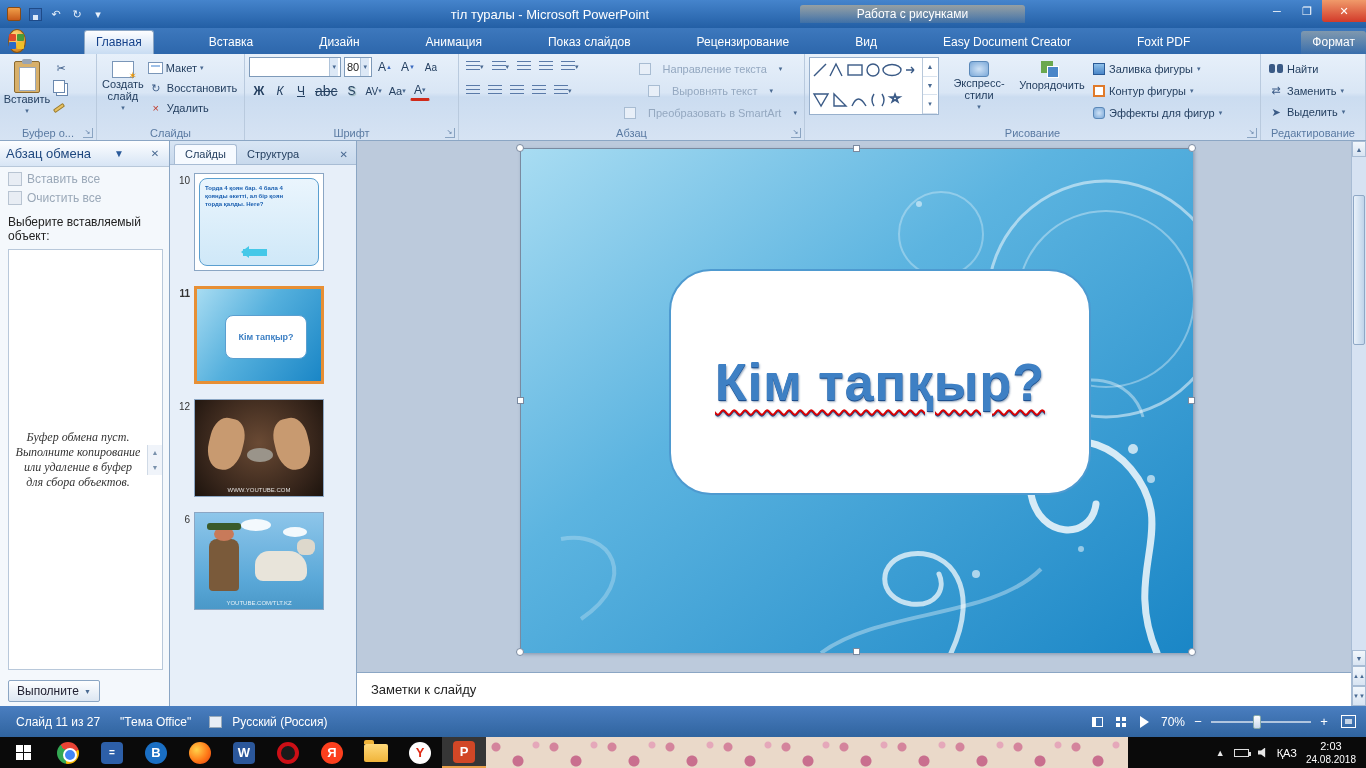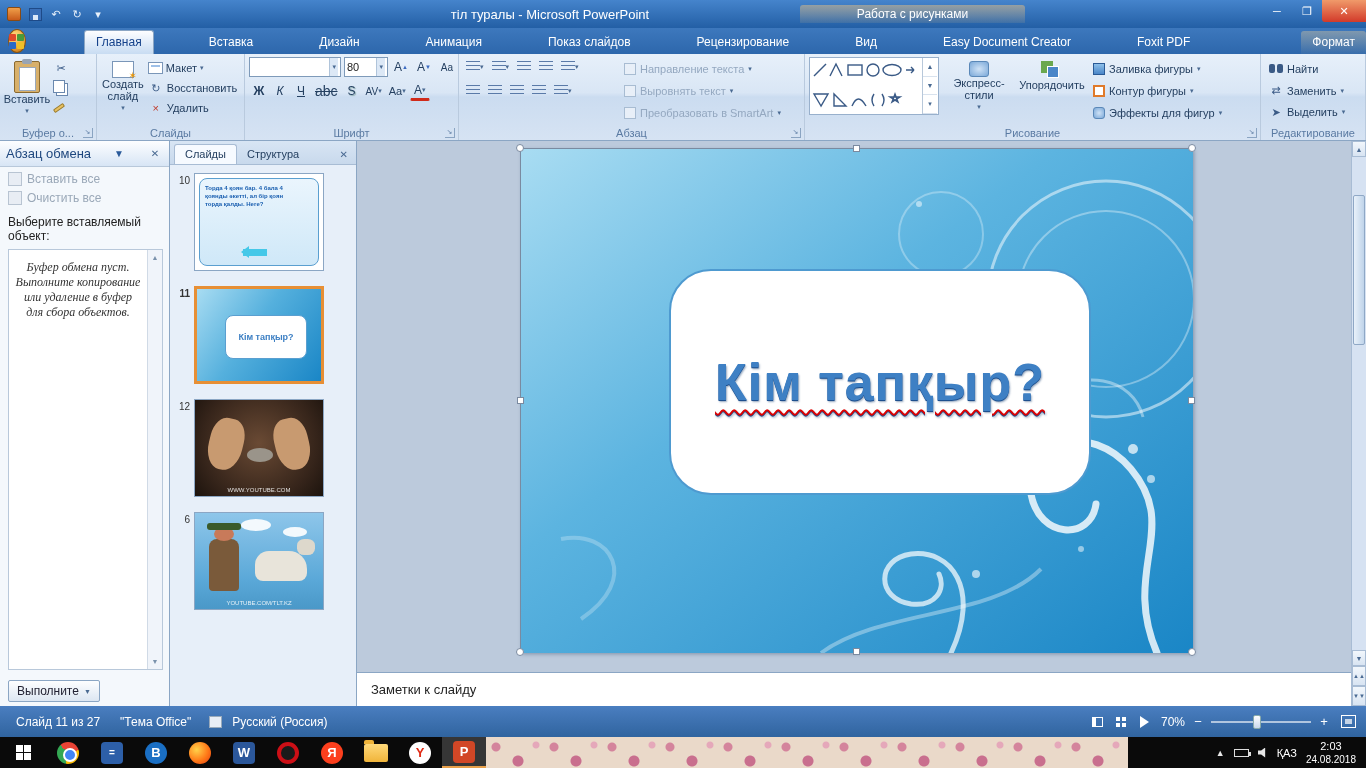--- a/index.html
+++ b/index.html
@@ -44,21 +44,21 @@
   .ic-paste::before { content:""; position:absolute; left:4px; top:5px; width:15px; height:22px; background:#fff; border:1px solid #9aa8ba; }
   .ic-paste::after { content:""; position:absolute; left:7px; top:-3px; width:10px; height:5px; background:#98a4b4; border-radius:2px; }
   .ic-copy { width:12px; height:13px; background:#fff; border:1px solid #6a88ae; box-shadow:3px 3px 0 -1px #fff, 3px 3px 0 0 #6a88ae; margin:0 3px 3px 0; }
   .ic-brush { width:12px; height:4px; background:#e8c060; border:1px solid #9a7a28; transform:rotate(-35deg); border-radius:1px; }
   .ic-newslide { width:22px; height:17px; border:1px solid #7a96b8; background:#fff; position:relative; }
   .ic-newslide::after { content:"✶"; position:absolute; right:-4px; bottom:-5px; color:#e8960a; font-size:10px; }
   .combo { background:#fff; border:1px solid #7e9ab9; height:20px; display:flex; align-items:center; font-size:11px; color:#222; padding:0 2px; }
   .combo .caret { margin-left:auto; background:#dce8f6; height:100%; display:flex; align-items:center; padding:0 2px; border-left:1px solid #b0c4da; }
   .tgl { min-width:20px; height:20px; display:flex; align-items:center; justify-content:center; font-size:12px; color:#254061; border:1px solid transparent; border-radius:2px; padding:0 2px; }
   .il { width:14px; height:12px; background:repeating-linear-gradient(to bottom,#5a7aa8 0 1.5px,transparent 1.5px 4px); }
-  .mutedbtn { display:flex; align-items:center; gap:4px; font-size:11px; color:#94a8c0; height:20px; padding:0 3px; }
+  .mutedbtn { display:flex; align-items:center; gap:12px; font-size:11px; color:#94a8c0; height:20px; padding:0 3px;justify-content:center; }
   .mutedbtn .sq { width:12px; height:12px; border:1px solid #a8bcd2; background:#e8eff8; }
   .shapesbox { width:130px; height:58px; background:#fff; border:1px solid #98b0cc; display:flex; }
   .shapescroll { width:15px; border-left:1px solid #b8c8da; display:flex; flex-direction:column; }
   .shapescroll div { flex:1; display:flex; align-items:center; justify-content:center; font-size:7px; color:#4a6a92; border-bottom:1px solid #d8e2ee; }
   .stackbtn { display:flex; align-items:center; gap:4px; font-size:11px; color:#254061; height:20px; padding:0 4px; border-radius:2px; }
   .sq-fill { width:12px; height:12px; background:linear-gradient(#8ec0ea,#4a86c8); border:1px solid #2a5a96; }
   .sq-outline { width:12px; height:12px; border:2px solid #e07a2a; background:#fff; }
   .sq-effect { width:12px; height:12px; background:radial-gradient(#cfe2f6,#7aa8d8); border:1px solid #5a88b8; border-radius:3px; }
   .ic-binoc { width:14px; height:9px; position:relative; }
   .ic-binoc::before,.ic-binoc::after { content:""; position:absolute; top:0; width:6px; height:9px; background:#3a5a86; border-radius:2px; }
@@ -67,21 +67,21 @@
   
   .work { flex:1; display:flex; min-height:0; }
 
   
   .pane { width:170px; background:#f4f8fc; border-right:1px solid #8ba6c4; display:flex; flex-direction:column; flex:none; }
   .pane-hd { height:26px; background:linear-gradient(#fdfeff,#d7e5f5); border-bottom:1px solid #b8c8da; display:flex; align-items:center; padding:0 6px; color:#1e477e; font-size:13px; }
   .pane-hd .hdb { margin-left:auto; font-size:10px; color:#4a6a92; width:16px; text-align:center; }
   .pane-btn { display:flex; align-items:center; gap:5px; margin:5px 8px 0; font-size:12px; color:#9aa8b8; }
   .pane-btn .bic { width:14px; height:14px; border:1px solid #b8c4d2; background:#e8edf4; }
   .pane-prompt { margin:10px 8px 4px; font-size:12px; color:#222; }
-  .pane-box { flex:1; margin:2px 6px 6px 8px; border:1px solid #b8c8da; background:#fff; display:flex; }
+  .pane-box { flex:1; margin:2px 6px 6px 8px; border:1px solid #b8c8da; background:#fff; display:flex;align-items:center; }
   .pane-empty { flex:1; padding:10px 6px; font-style:italic; font-size:12px; color:#333; text-align:center; font-family:"Liberation Serif", serif; }
   .pane-sb { width:15px; border-left:1px solid #d0dae6; background:#f0f4fa; display:flex; flex-direction:column; justify-content:space-between; }
   .pane-sb div { height:15px; display:flex; align-items:center; justify-content:center; font-size:7px; color:#7a92ac; }
   .pane-ft { height:30px; display:flex; align-items:center; padding:0 8px; }
   .opt-btn { border:1px solid #8ba6c4; background:linear-gradient(#fdfeff,#dce6f2); border-radius:2px; padding:3px 8px; font-size:12px; color:#223; display:flex; gap:5px; align-items:center; }
 
   
   .spanel { width:187px; background:#e7eff9; border-right:1px solid #8ba6c4; display:flex; flex-direction:column; flex:none; }
   .stabs { height:24px; display:flex; align-items:flex-end; background:linear-gradient(#d8e5f4,#c8d9ec); border-bottom:1px solid #a8bcd4; padding-left:4px; }
   .stab { padding:3px 10px 4px; font-size:11px; color:#254061; border-radius:3px 3px 0 0; }
@@ -286,21 +286,21 @@
       </div>
       <div class="grp-label">Слайды</div>
     </div>
 
     <div class="grp" style="width:214px; flex-direction:column; gap:4px">
       <div style="display:flex; gap:3px; align-items:center">
         <span class="combo" style="width:92px">
             <span></span>
             <span class="caret">▾</span>
           </span>
-        <span class="combo" style="width:44px">
+        <span class="combo" style="width:28px">
             <span>80</span>
             <span class="caret">▾</span>
           </span>
         <span class="tgl">
             <span>А</span>
             <span style="font-size:6px;color:#3a6ac0">▲</span>
           </span>
         <span class="tgl">
             <span>А</span>
             <span style="font-size:6px;color:#3a6ac0">▼</span>

